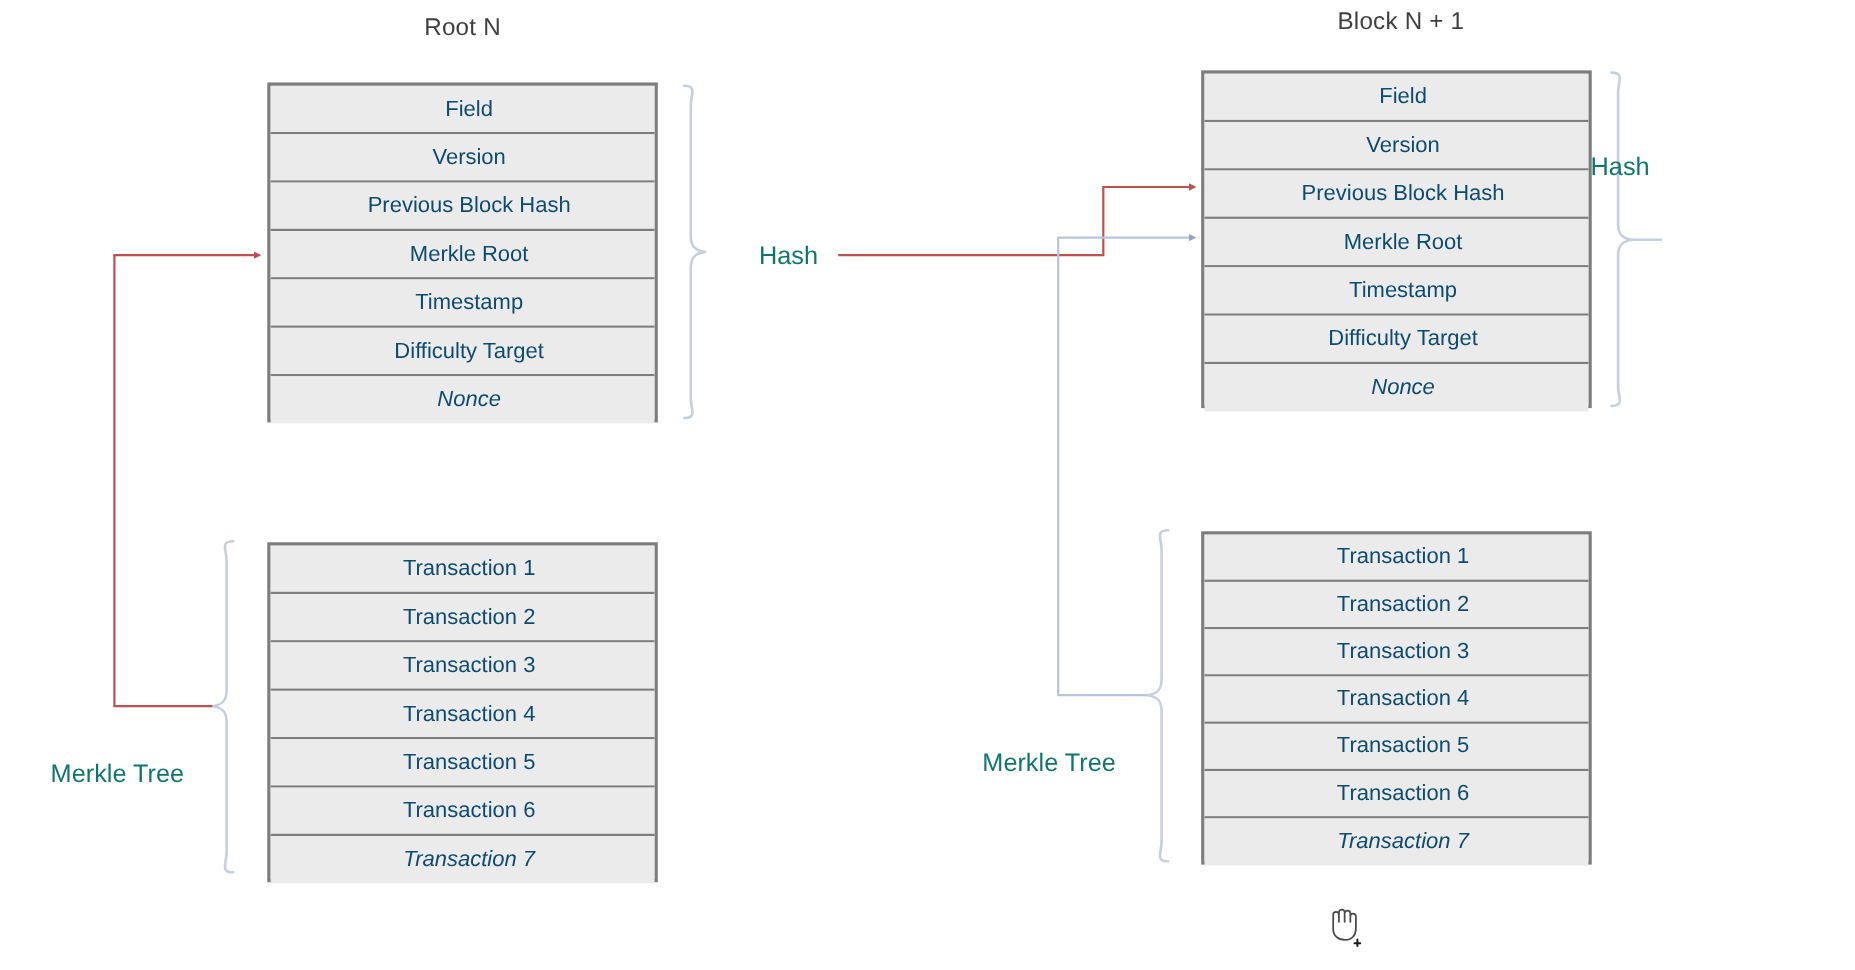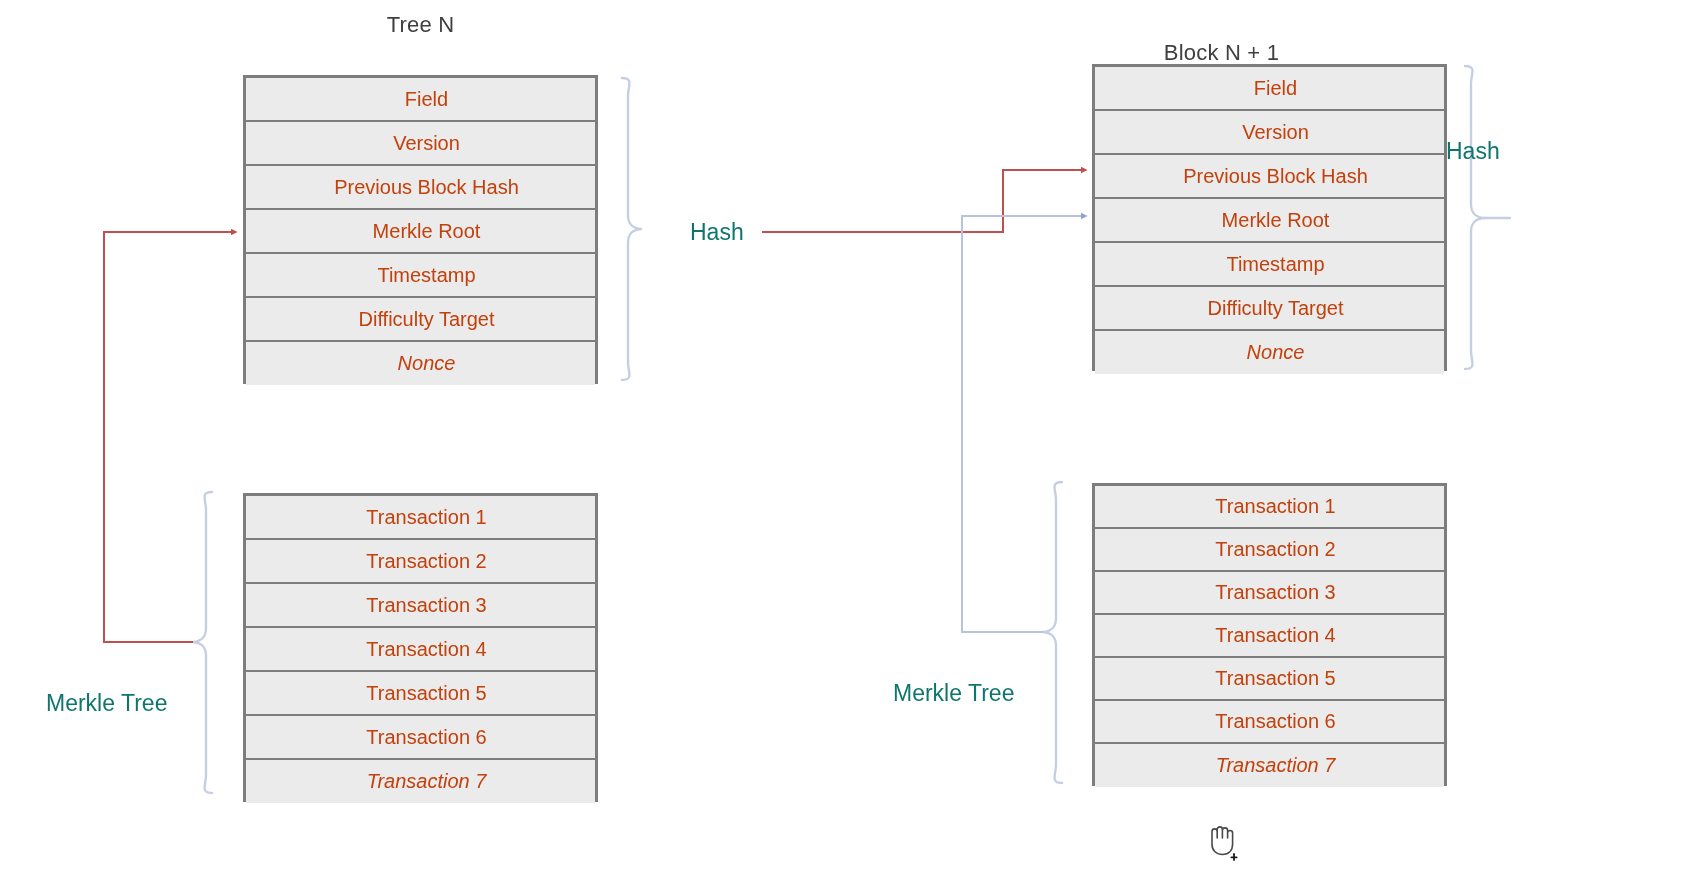--- a/index.html
+++ b/index.html
@@ -30,21 +30,21 @@
     border-bottom:3px solid #7d7d7d;
     box-sizing:border-box;
     background:#ebebeb;
   }
   .tbl .row{
     box-sizing:border-box;
     background:#ebebeb;
     border-bottom:2px solid #7d7d7d;
     display:flex;align-items:center;justify-content:center;
     font-size:20px;
-    color:#c2410c;
+    color:#0c4a6e;
     white-space:nowrap;
     padding-left:12px;
   }
   .tbl .row:last-child{border-bottom:none;font-style:italic;}
 
   
   .lbl{
     position:absolute;
     font-size:23px;
     color:#0f766e;
@@ -120,21 +120,21 @@
 
     <g>
       <path d="M762,232 L1003,232 L1003,170 L1086,170" fill="none" stroke="#c0504d" stroke-width="2" marker-end="url(#arrowRed)"></path>
     </g>
 
     <g>
       <path d="M1043,632 L962,632 L962,216 L1086,216" fill="none" stroke="#b8c4de" stroke-width="2" marker-end="url(#arrowBlue)"></path>
     </g>
   </svg>
 
-  <div class="block-title" style="left:243px;top:12px;width:355px;">Tree N</div>
+  <div class="block-title" style="left:243px;top:12px;width:355px;">Root N</div>
 
   <div class="tbl" style="left:243px;top:75px;width:355px;height:309px;">
     <div class="row" style="height:44px;">Field</div>
     <div class="row" style="height:44px;">Version</div>
     <div class="row" style="height:44px;">Previous Block Hash</div>
     <div class="row" style="height:44px;">Merkle Root</div>
     <div class="row" style="height:44px;">Timestamp</div>
     <div class="row" style="height:44px;">Difficulty Target</div>
     <div class="row" style="height:43px;">Nonce</div>
   </div>
@@ -146,21 +146,21 @@
   <div class="tbl" style="left:243px;top:493px;width:355px;height:309px;">
     <div class="row" style="height:44px;">Transaction 1</div>
     <div class="row" style="height:44px;">Transaction 2</div>
     <div class="row" style="height:44px;">Transaction 3</div>
     <div class="row" style="height:44px;">Transaction 4</div>
     <div class="row" style="height:44px;">Transaction 5</div>
     <div class="row" style="height:44px;">Transaction 6</div>
     <div class="row" style="height:43px;">Transaction 7</div>
   </div>
 
-  <div class="block-title" style="left:1044px;top:6px;width:355px;margin-top:34px;">Block N + 1</div>
+  <div class="block-title" style="left:1096px;top:6px;width:355px;">Block N + 1</div>
 
   <div class="tbl" style="left:1092px;top:64px;width:355px;height:307px;">
     <div class="row" style="height:44px;">Field</div>
     <div class="row" style="height:44px;">Version</div>
     <div class="row" style="height:44px;">Previous Block Hash</div>
     <div class="row" style="height:44px;">Merkle Root</div>
     <div class="row" style="height:44px;">Timestamp</div>
     <div class="row" style="height:44px;">Difficulty Target</div>
     <div class="row" style="height:43px;">Nonce</div>
   </div>

